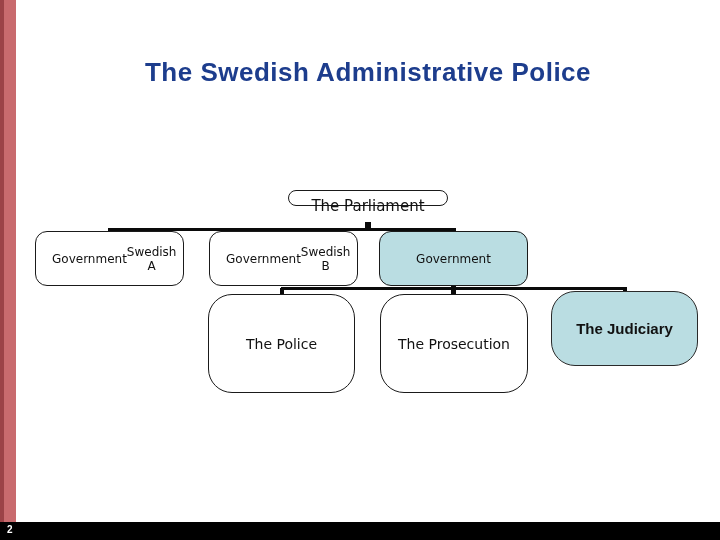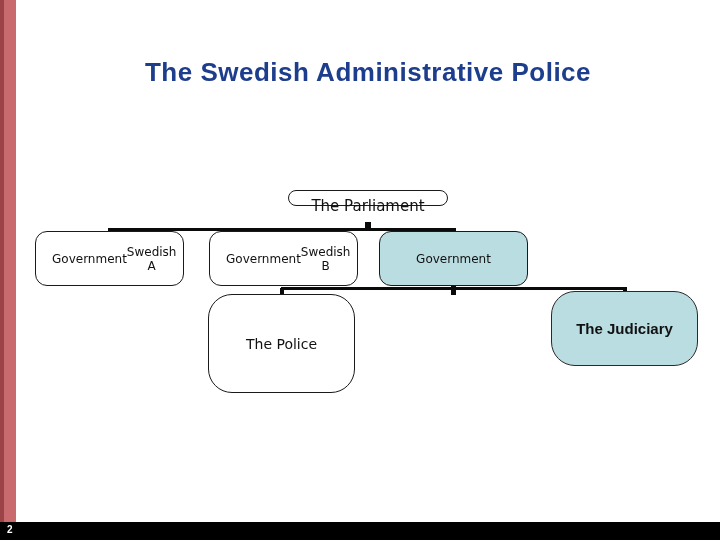--- a/index.html
+++ b/index.html
@@ -95,19 +95,20 @@
   </div>
   <div class="box ministry m-b">
     <div class="line1">Government</div>
     <div class="line2">Swedish B</div>
   </div>
   <div class="box ministry m-j highlight">
     <div class="line1">Government</div>
   </div>
 
   <div class="box agency a-police">The Police</div>
+  <div class="box agency a-pros">The Prosecution</div>
   <div class="box agency a-jud highlight">The Judiciary</div>
 
   <div class="footer">
     <div class="page-number">2</div>
   </div>
 
 </div>
 
 </body></html>

